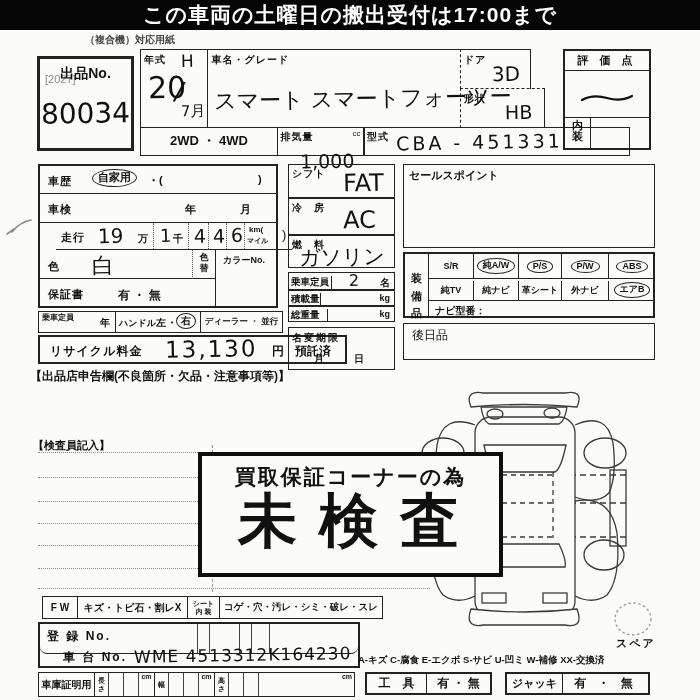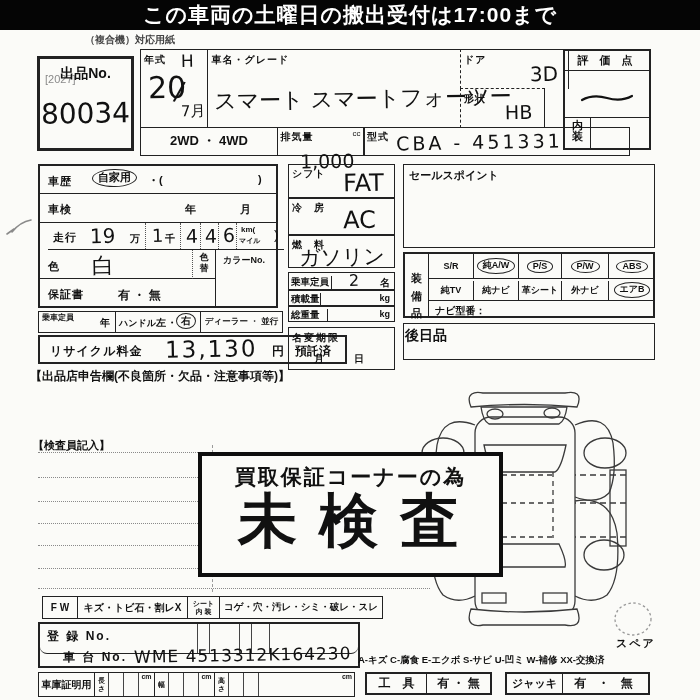--- a/index.html
+++ b/index.html
@@ -38,21 +38,21 @@
     <span class="abs hw" style="left:7px;top:20px;font-size:30px;">20</span>
     <span class="abs hw" style="left:34px;top:26px;font-size:26px;transform:rotate(12deg);">/</span>
     <span class="abs hw" style="left:40px;top:52px;font-size:15px;">7月</span>
   </div>
 
   <div class="b" style="left:206.5px;top:49px;width:255px;height:79px;border-right:none;">
     <span class="abs lbl" style="left:4px;top:3px;">車名・グレード</span>
     <span class="abs hw" style="left:6px;top:34px;font-size:22px;white-space:nowrap;">スマート スマートフォーツー</span>
   </div>
 
-  <div class="b" style="left:460px;top:49px;width:109px;height:40px;border-left:1.5px dashed #222;border-bottom:none;">
+  <div class="b" style="left:460px;top:49px;width:71px;height:40px;border-left:1.5px dashed #222;border-bottom:none;">
     <span class="abs lbl" style="left:3px;top:3px;">ドア</span>
     <span class="abs hw" style="right:10px;top:12px;font-size:20px;">3D</span>
   </div>
   <div class="b" style="left:460px;top:88px;width:85px;height:40px;border-left:1.5px dashed #222;border-top:1.5px dashed #222;">
     <span class="abs lbl" style="left:3px;top:3px;">形状</span>
     <span class="abs hw" style="right:12px;top:12px;font-size:19px;">HB</span>
   </div>
 
   <div class="b cell" style="left:140px;top:126.5px;width:138px;height:29px;font-size:13px;font-weight:bold;">2WD ・ 4WD</div>
 
@@ -86,21 +86,21 @@
       <span class="abs" style="left:108px;top:7px;font-size:11px;font-weight:bold;">・(</span>
       <span class="abs" style="left:218px;top:7px;font-size:11px;font-weight:bold;">)</span>
     </div>
 
     <div class="abs" style="left:0;top:28px;width:100%;height:29px;border-bottom:1.5px solid #222;">
       <span class="abs lbl" style="left:8px;top:8px;font-size:11px;">車検</span>
       <span class="abs" style="left:145px;top:8px;font-size:11px;font-weight:bold;">年</span>
       <span class="abs" style="left:200px;top:8px;font-size:11px;font-weight:bold;">月</span>
     </div>
 
-    <div class="abs" style="left:8px;top:57px;width:100%;height:27px;border-bottom:1.5px solid #222;">
+    <div class="abs" style="left:16px;top:57px;width:100%;height:27px;border-bottom:1.5px solid #222;">
       <span class="abs lbl" style="left:5px;top:7px;font-size:11px;">走行</span>
       <span class="abs hw" style="left:42px;top:1px;font-size:20px;">19</span>
       <span class="abs" style="left:82px;top:9px;font-size:10px;font-weight:bold;">万</span>
       <span class="abs" style="left:97px;top:0;height:100%;border-left:1px dotted #555;"></span>
       <span class="abs hw" style="left:104px;top:2px;font-size:18px;">1</span>
       <span class="abs" style="left:117px;top:9px;font-size:10px;font-weight:bold;">千</span>
       <span class="abs" style="left:132px;top:0;height:100%;border-left:1px dotted #555;"></span>
       <span class="abs hw" style="left:138px;top:2px;font-size:19px;">4</span>
       <span class="abs" style="left:152px;top:0;height:100%;border-left:1px dotted #555;"></span>
       <span class="abs hw" style="left:157px;top:2px;font-size:19px;">4</span>
@@ -226,21 +226,21 @@
           <span class="circ">エアB</span>
         </div>
     </div>
 
     <div class="abs" style="left:24px;top:48px;width:226px;height:15px;">
       <span class="abs" style="left:6px;top:2px;font-size:10px;font-weight:bold;">ナビ型番：</span>
     </div>
   </div>
 
   <div class="b" style="left:403px;top:323px;width:252px;height:37px;">
-    <span class="abs" style="left:1px;top:3px;font-size:14px;font-weight:bold;">後日品</span>
+    <span class="abs" style="left:8px;top:3px;font-size:12px;font-weight:normal;">後日品</span>
   </div>
 
   <div class="abs" style="left:33px;top:438px;font-size:11px;font-weight:bold;">【検査員記入】</div>
   <div class="dotline" style="left:38px;top:452px;width:392px;"></div>
   <div class="dotline" style="left:38px;top:477px;width:392px;"></div>
   <div class="dotline" style="left:38px;top:501px;width:392px;"></div>
   <div class="dotline" style="left:38px;top:523px;width:392px;"></div>
   <div class="dotline" style="left:38px;top:545px;width:392px;"></div>
   <div class="dotline" style="left:38px;top:568px;width:392px;"></div>
   <div class="dotline" style="left:38px;top:588px;width:392px;"></div>

